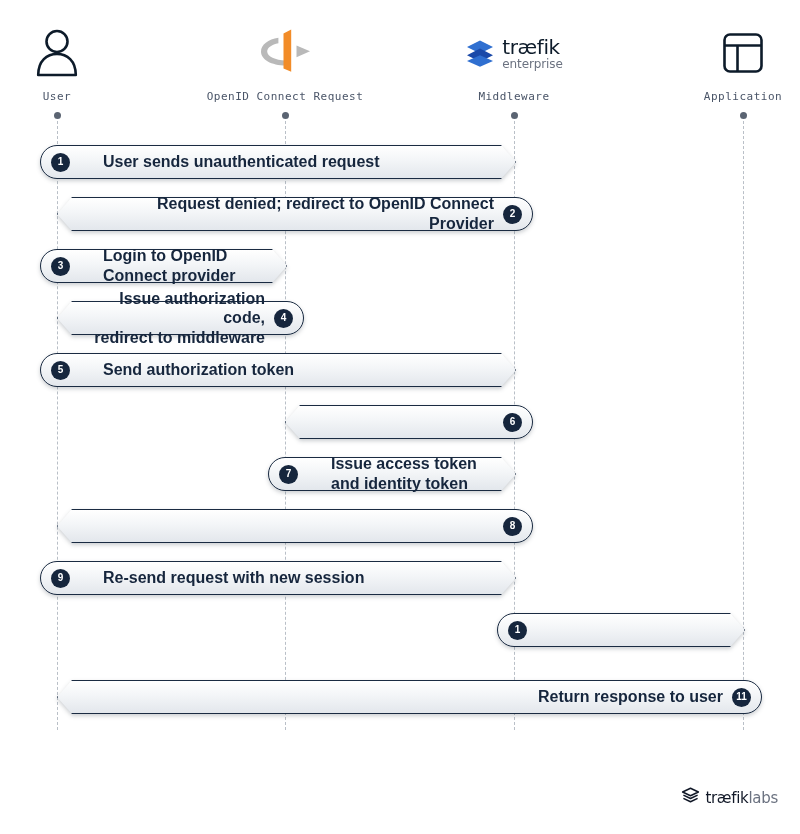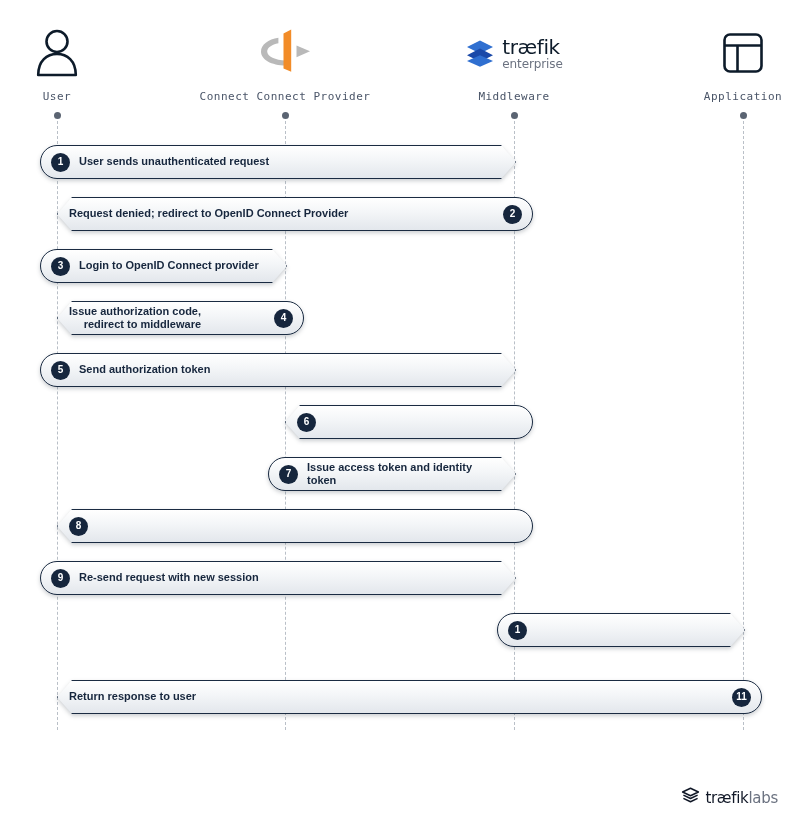--- a/index.html
+++ b/index.html
@@ -59,35 +59,36 @@
   .msg.left .bar .shape {
     border-radius:4px 17px 17px 4px;
     clip-path: polygon(15px 0, 100% 0, 100% 100%, 15px 100%, 0 50%);
   }
   .content {
     position:absolute; inset:0;
     display:flex; align-items:center; gap:9px;
     padding:0 12px;
   }
   .msg.right .content { justify-content:flex-start; padding-left:11px; }
-  .msg.left  .content { justify-content:space-between;  padding-right:11px; }
+  .msg.left  .content { justify-content:flex-end;  padding-right:11px; }
 
   .badge {
     flex:0 0 auto;
     width:19px; height:19px; border-radius:50%;
     background:#16263d;
     color:#ffffff; font-size:10px; font-weight:700;
     display:flex; align-items:center; justify-content:center;
     font-family:"Liberation Sans", sans-serif;
     line-height:1;
   }
   .label {
-    font-size:11px; font-weight:700; color:#16263d;
+    font-size:16px; font-weight:700; color:#16263d;
     line-height:1.22; white-space:pre-line;
     font-family:"Liberation Sans", sans-serif;
+    margin-left:24px;
   }
   .msg.right .label { text-align:left; }
   .msg.left  .label { text-align:right; }
 
   
   .footer-logo {
     position:absolute; right:22px; bottom:26px;
     display:flex; align-items:center; gap:5px;
   }
   .fl-text { font-size:15px; letter-spacing:-0.3px; font-family:"DejaVu Sans", sans-serif; }
@@ -129,21 +130,21 @@
         <div class="caption">User</div>
       </div>
       <div class="actor" style="left: 285px;">
         <div class="icon">
           <svg width="58" height="56" viewBox="0 0 58 56" aria-hidden="true">
             <path d="M30 40.5 C15 40.5 5 34.5 5 26.5 C5 19.8 12.2 14.4 22.4 12.8 L22.4 18.2 C15.8 19.5 11.2 22.7 11.2 26.5 C11.2 31.4 19.2 35.4 30 35.4 Z" fill="#b9b9b9"></path>
             <path d="M40.5 20.5 L54 26.3 L40.5 32.3 Z" fill="#b9b9b9"></path>
             <path d="M27.5 8.6 L35.2 4.5 L35.2 46.8 L27.5 43.5 Z" fill="#f28c28"></path>
           </svg>
         </div>
-        <div class="caption">Connect Connect Provider</div>
+        <div class="caption">OpenID Connect Request</div>
       </div>
       <div class="actor" style="left: 514px;">
         <div class="icon">
           <div class="te-wrap">
             <svg width="30" height="30" viewBox="0 0 30 30" aria-hidden="true">
               <path d="M15 2.4 L28 9 L15 15.6 L2 9 Z" fill="#2f6fd0"></path>
               <path d="M15 10.6 L28 17.2 L15 23.8 L2 17.2 Z" fill="#1a49a8"></path>
               <path d="M15 17.2 L28 23 L15 28.8 L2 23 Z" fill="#2f6fd0"></path>
             </svg>
             <div class="te-text">

